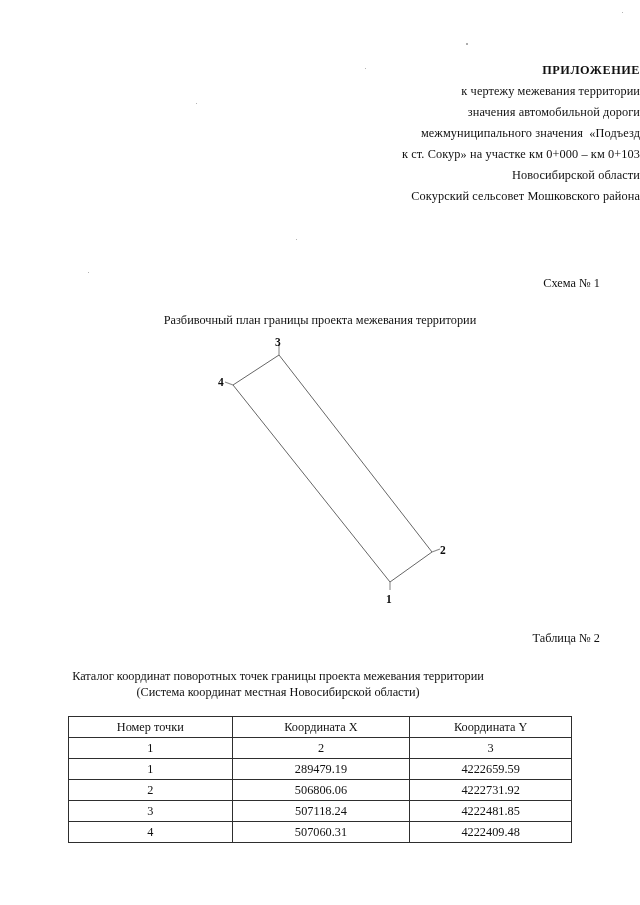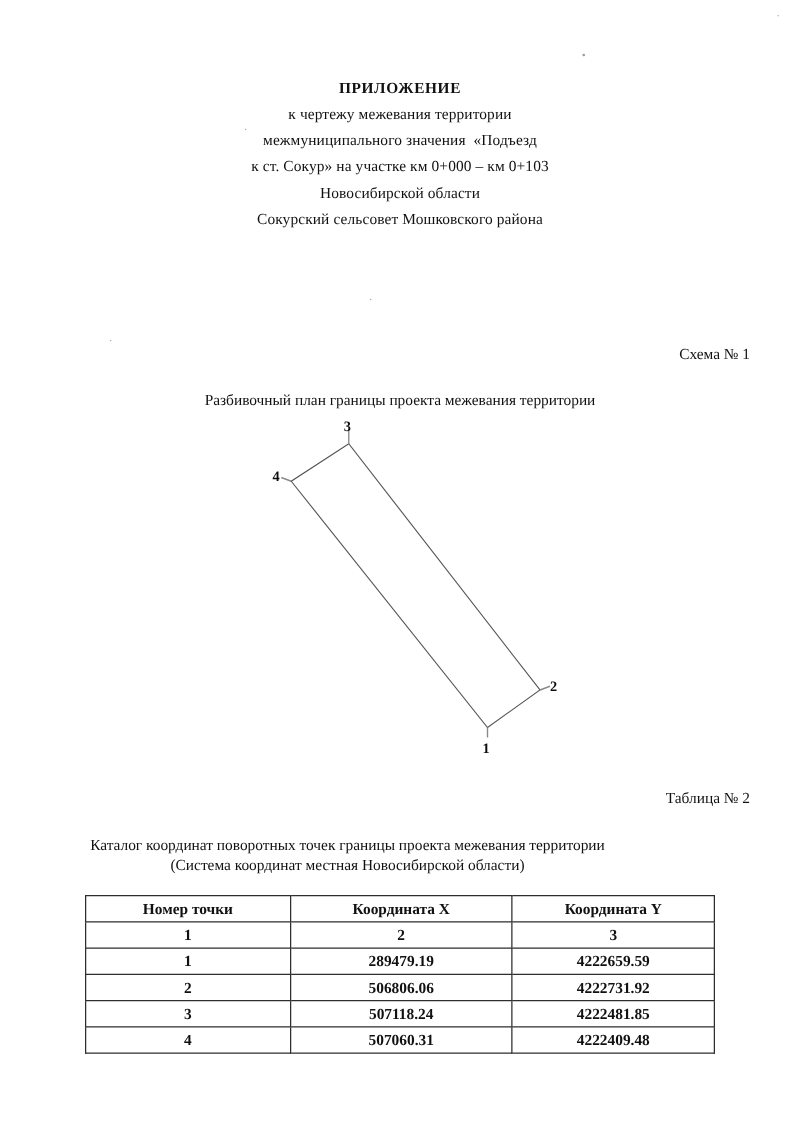--- a/index.html
+++ b/index.html
@@ -27,21 +27,21 @@
     border-radius: 50%;
     opacity: .75;
   }
 
   
   #header-block {
     position: absolute;
     left: 0;
     top: 60px;
     width: 640px;
-    text-align: center;
+    text-align: right;
   }
   #header-block .hline {
     font-size: 12.3px;
     line-height: 21px;
     letter-spacing: .1px;
     white-space: pre;
   }
   #header-block .hline.title-main {
     font-weight: bold;
     letter-spacing: .5px;
@@ -109,21 +109,21 @@
     width: 504px;
   }
   table.coord-table {
     border-collapse: collapse;
     width: 504px;
     font-size: 12.3px;
   }
   table.coord-table td, table.coord-table th {
     border: 1px solid #2e2e2e;
     text-align: center;
-    font-weight: bold;
+    font-weight: normal;
     padding: 0;
     height: 20px;
     line-height: 20px;
     white-space: pre;
   }
   table.coord-table col.c-num { width: 164px; }
   table.coord-table col.c-x   { width: 178px; }
   table.coord-table col.c-y   { width: 162px; }
 </style>
 </head>
@@ -134,20 +134,21 @@
   <div class="speckle" style="left:466px;top:43px;width:1.6px;height:1.6px;"></div>
   <div class="speckle" style="left:365px;top:68px;width:1.3px;height:1.3px;"></div>
   <div class="speckle" style="left:622px;top:12px;width:1.2px;height:1.2px;"></div>
   <div class="speckle" style="left:196px;top:103px;width:1.4px;height:1.4px;"></div>
   <div class="speckle" style="left:88px;top:272px;width:1.4px;height:1.4px;"></div>
   <div class="speckle" style="left:296px;top:239px;width:1.3px;height:1.3px;"></div>
 
   <div id="header-block">
     <div class="hline title-main">ПРИЛОЖЕНИЕ</div>
     <div class="hline">к чертежу межевания территории</div>
+    <div class="hline">значения автомобильной дороги</div>
     <div class="hline">межмуниципального значения  «Подъезд</div>
     <div class="hline">к ст. Сокур» на участке км 0+000 – км 0+103</div>
     <div class="hline">Новосибирской области</div>
     <div class="hline">Сокурский сельсовет Мошковского района</div>
   </div>
 
   <div id="scheme-caption" class="right-caption">Схема № 1</div>
 
   <div id="plan-title">Разбивочный план границы проекта межевания территории</div>
 

